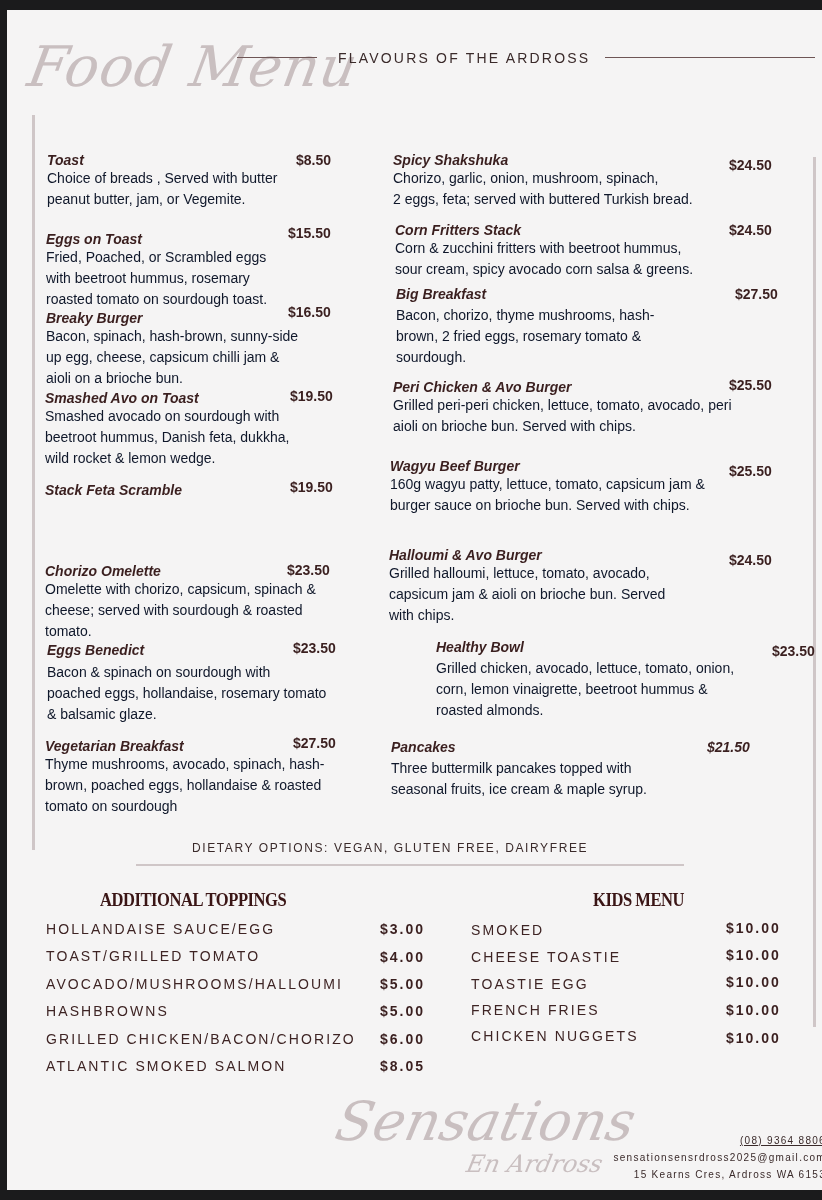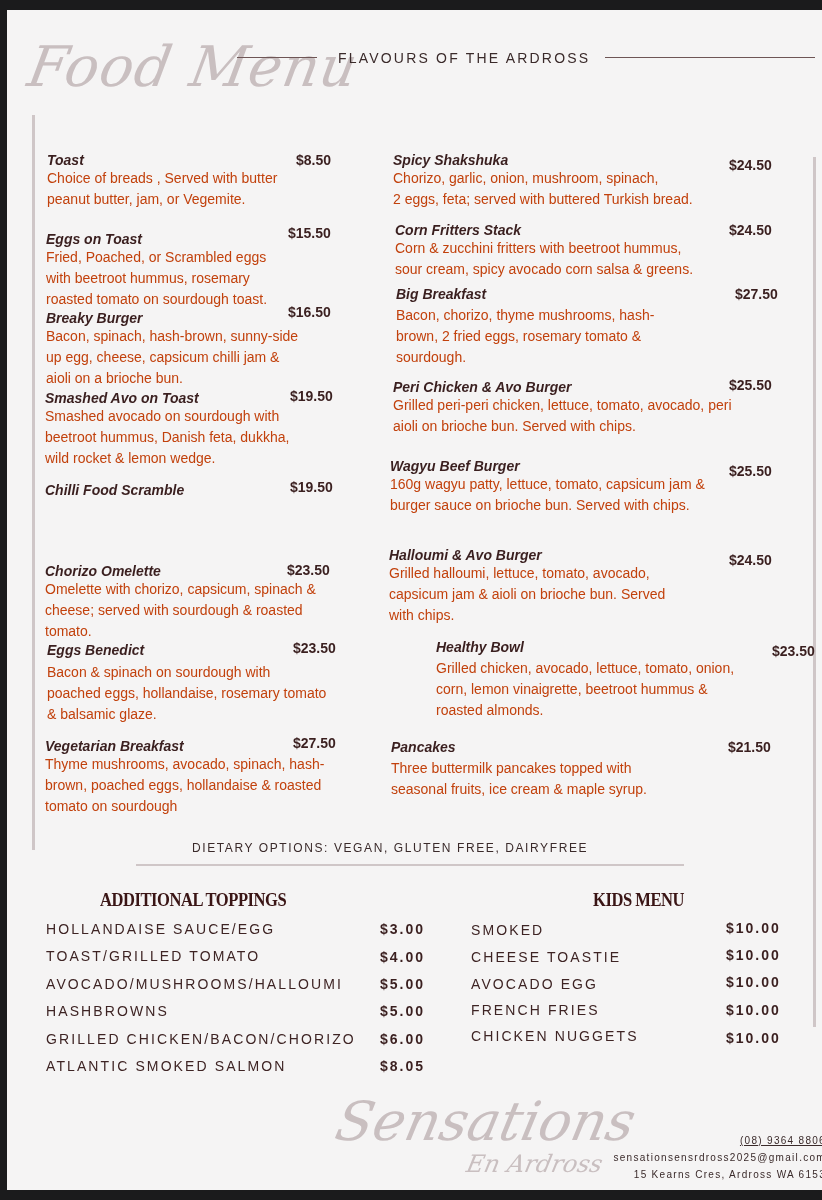--- a/index.html
+++ b/index.html
@@ -16,21 +16,21 @@
     transform: skewX(-10deg);
   }
   .tagline {
     position: absolute; left: 331px; top: 40px;
     font-size: 14px; letter-spacing: 2.2px; color: #3a2a2a;
   }
   .rule { position: absolute; background: #6e5555; height: 1px; }
   .vline { position: absolute; background: #cfc6c7; width: 3px; }
   .item { position: absolute; }
   .item .name { font-weight: bold; font-size: 14px; color: #3a1f1f; font-style: italic; }
-  .item .desc { font-size: 14px; line-height: 21px; color: #c2410c; white-space: pre-line; }
+  .item .desc { font-size: 14px; line-height: 21px; color: #0f172a; white-space: pre-line; }
   .item .price { position: absolute; font-weight: bold; font-size: 14px; color: #3a1f1f; }
   .dietary {
     position: absolute; left: 185px; top: 831px;
     font-size: 12px; letter-spacing: 1.6px; color: #3a2a2a;
   }
   .hr-grey { position: absolute; left: 129px; top: 854px; width: 548px; height: 2px; background: #cfc6c7; }
   .section-title {
     position: absolute; font-family: "Liberation Serif", serif; font-weight: bold;
     font-size: 18px; color: #3a1515; letter-spacing: -0.5px; transform: scaleX(0.92); transform-origin: left;
   }
@@ -83,21 +83,21 @@
     <div class="price" style="left:242px; top:-6px;">$16.50</div>
   </div>
   <div class="item" style="left:38px; top:380px; width:310px;">
     <div class="name">Smashed Avo on Toast</div>
     <div class="desc">Smashed avocado on sourdough with
 beetroot hummus, Danish feta, dukkha,
 wild rocket &amp; lemon wedge.</div>
     <div class="price" style="left:245px; top:-2px;">$19.50</div>
   </div>
   <div class="item" style="left:38px; top:472px; width:320px;">
-    <div class="name">Chilli Food Scramble</div>
+    <div class="name">Stack Feta Scramble</div>
     <div class="price" style="left:245px; top:-3px;">$19.50</div>
   </div>
   <div class="item" style="left:38px; top:553px; width:320px;">
     <div class="name">Chorizo Omelette</div>
     <div class="desc">Omelette with chorizo, capsicum, spinach &amp;
 cheese; served with sourdough &amp; roasted
 tomato.</div>
     <div class="price" style="left:242px; top:-1px;">$23.50</div>
   </div>
   <div class="item" style="left:40px; top:632px; width:320px;">
@@ -157,21 +157,21 @@
     <div class="name">Healthy Bowl</div>
     <div class="desc" style="margin-top:3px;">Grilled chicken, avocado, lettuce, tomato, onion,
 corn, lemon vinaigrette, beetroot hummus &amp;
 roasted almonds.</div>
     <div class="price" style="left:336px; top:4px;">$23.50</div>
   </div>
   <div class="item" style="left:384px; top:729px; width:400px;">
     <div class="name">Pancakes</div>
     <div class="desc" style="margin-top:3px;">Three buttermilk pancakes topped with
 seasonal fruits, ice cream &amp; maple syrup.</div>
-    <div class="price" style="left:337px; top:0px;">$21.50</div>
+    <div class="price" style="left:316px; top:0px;font-style:italic;">$21.50</div>
   </div>
 
   <div class="dietary">DIETARY OPTIONS: VEGAN, GLUTEN FREE, DAIRYFREE</div>
   <div class="hr-grey"></div>
 
   <div class="section-title" style="left:93px; top:880px;">ADDITIONAL TOPPINGS</div>
   <div class="list-row" style="left:39px; top:911px;">HOLLANDAISE SAUCE/EGG</div>
   <div class="list-price" style="left:373px; top:911px;">$3.00</div>
   <div class="list-row" style="left:39px; top:938px;">TOAST/GRILLED TOMATO</div>
   <div class="list-price" style="left:373px; top:939px;">$4.00</div>
@@ -182,21 +182,21 @@
   <div class="list-row" style="left:39px; top:1021px;">GRILLED CHICKEN/BACON/CHORIZO</div>
   <div class="list-price" style="left:373px; top:1021px;">$6.00</div>
   <div class="list-row" style="left:39px; top:1048px;">ATLANTIC SMOKED SALMON</div>
   <div class="list-price" style="left:373px; top:1048px;">$8.05</div>
 
   <div class="section-title" style="left:586px; top:880px;">KIDS MENU</div>
   <div class="list-row" style="left:464px; top:912px;">SMOKED</div>
   <div class="list-price" style="left:719px; top:910px;">$10.00</div>
   <div class="list-row" style="left:464px; top:939px;">CHEESE TOASTIE</div>
   <div class="list-price" style="left:719px; top:937px;">$10.00</div>
-  <div class="list-row" style="left:464px; top:966px;">AVOCADO EGG</div>
+  <div class="list-row" style="left:464px; top:966px;">TOASTIE EGG</div>
   <div class="list-price" style="left:719px; top:964px;">$10.00</div>
   <div class="list-row" style="left:464px; top:992px;">FRENCH FRIES</div>
   <div class="list-price" style="left:719px; top:992px;">$10.00</div>
   <div class="list-row" style="left:464px; top:1018px;">CHICKEN NUGGETS</div>
   <div class="list-price" style="left:719px; top:1020px;">$10.00</div>
 
   <div class="brand">Sensations</div>
   <div class="brand-sub">En Ardross</div>
   <div class="contact phone" style="top:1125px;">(08) 9364 8806</div>
   <div class="contact" style="top:1142px;">sensationsensrdross2025@gmail.com</div>

